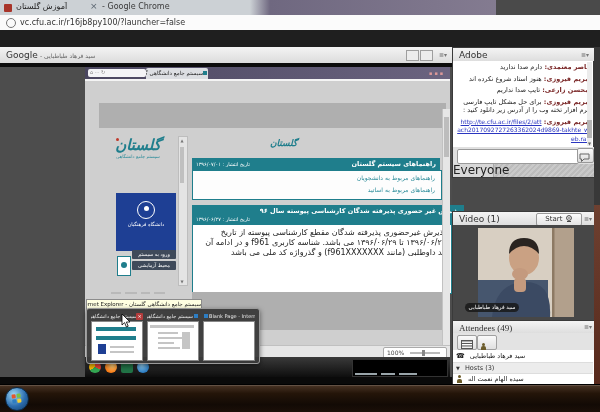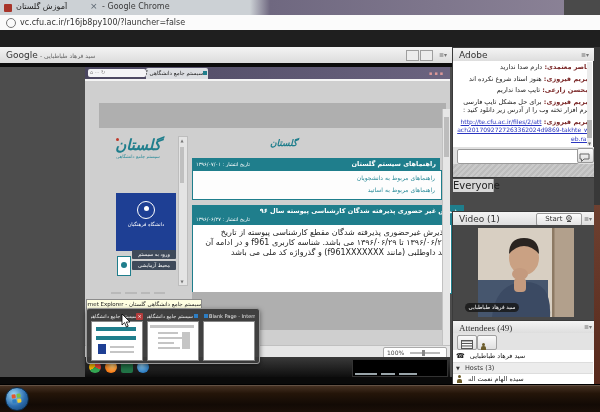--- a/index.html
+++ b/index.html
@@ -3,21 +3,21 @@
 <meta charset="utf-8">
 <style>
   html,body{margin:0;padding:0;background:#222;}
   body{font-family:"DejaVu Sans","Liberation Sans",sans-serif;}
   #screen{position:relative;width:600px;height:412px;overflow:hidden;background:#4a4a4a;}
   .ab{position:absolute;}
   .rtl{direction:rtl;unicode-bidi:plaintext;}
   .nowrap{white-space:nowrap;overflow:hidden;}
 
   
-  #titlebar{left:0;top:0;width:564px;height:15px;background:linear-gradient(90deg,#ccd1d5 0,#ccd1d5 250px,#6f6880 270px,#8d8498 600px);}
+  #titlebar{left:0;top:0;width:496px;height:15px;background:linear-gradient(90deg,#ccd1d5 0,#ccd1d5 250px,#6f6880 270px,#8d8498 600px);}
   #tab-favicon{left:4px;top:4px;width:8px;height:8px;background:#a8352a;border-radius:1px;}
   #tab-title{left:16px;top:2px;font-size:8px;color:#222;}
   #tab-close{left:90px;top:1px;font-size:9px;color:#5a6570;}
   #title-suffix{left:102px;top:2px;font-size:8px;color:#3a3a3a;}
   #urlbar{left:0;top:15px;width:600px;height:15px;background:#fbfbfb;border-bottom:1px solid #cfcfcf;}
   #info-icon{left:6px;top:3px;width:8px;height:8px;border:1px solid #777;border-radius:50%;}
   #url-text{left:20px;top:3px;font-size:8px;color:#333;}
 
   
   #connectbar{left:0;top:30px;width:600px;height:17px;background:#1f1f1f;}
@@ -121,21 +121,21 @@
   .mname::after{content:": ";}
   .mlink{color:#2a35c0;text-decoration:underline;word-break:break-all;direction:ltr;unicode-bidi:embed;font-size:6px;}
   #typing{font-size:6px;color:#777;}
   #chat-scroll{left:587px;top:62px;width:5px;height:84px;background:#ececec;}
   #chat-scroll .thumb{position:absolute;top:58px;left:0;width:5px;height:18px;background:#b5b5b5;}
   #chat-scroll .arr{position:absolute;bottom:0;left:0;width:5px;font-size:4px;color:#666;text-align:center;}
   #chat-inputrow{left:452px;top:147px;width:142px;height:17px;background:#e0e0e0;border-left:1px solid #3a3a3a;border-right:1px solid #3a3a3a;}
   #chat-input{position:absolute;left:4px;top:2px;width:116px;height:11px;border:1px solid #9a9a9a;border-radius:2px;background:#fff;font-size:6px;}
   #chat-send{position:absolute;left:124px;top:1px;width:15px;height:13px;background:linear-gradient(#fafafa,#dcdcdc);border:1px solid #999;border-radius:2px;}
   #chat-tabs{left:452px;top:164px;width:142px;height:13px;background:repeating-linear-gradient(135deg,#c9c9c9 0 2px,#bcbcbc 2px 4px);border:1px solid #3a3a3a;border-top:none;}
-  #everyone-tab{position:absolute;left:0;top:0;width:40px;height:13px;background:#d8d8d8;border-right:1px solid #a8a8a8;font-size:10px;color:#222;text-align:center;line-height:13px;margin-top:15px;}
+  #everyone-tab{position:absolute;left:0;top:0;width:40px;height:13px;background:#d8d8d8;border-right:1px solid #a8a8a8;font-size:12px;color:#222;text-align:center;line-height:13px;}
 
   #video-body{left:452px;top:225px;width:142px;height:95px;background:#474747;border-left:1px solid #3a3a3a;border-right:1px solid #3a3a3a;}
   #start-btn{left:536px;top:213px;width:44px;height:11px;background:linear-gradient(#fdfdfd,#e4e4e4);border:1px solid #999;border-radius:2px;font-size:7px;color:#333;text-align:center;line-height:10px;}
   #video-feed{position:absolute;left:25px;top:3px;width:96px;height:89px;}
   #name-tag{position:absolute;left:12px;top:78px;width:54px;height:9px;background:rgba(25,25,25,.85);border-radius:5px;color:#fff;font-size:5.5px;text-align:center;line-height:9px;}
 
   #att-toolbar{left:452px;top:333px;width:142px;height:17px;background:#e3e3e3;border-left:1px solid #3a3a3a;border-right:1px solid #3a3a3a;}
   .attbtn{position:absolute;top:2px;width:18px;height:13px;background:linear-gradient(#fafafa,#e0e0e0);border:1px solid #a0a0a0;border-radius:2px;}
   #att-body{left:452px;top:350px;width:142px;height:34px;background:#fff;border-left:1px solid #3a3a3a;border-right:1px solid #3a3a3a;}
   .attrow{position:absolute;left:0;width:140px;height:12px;font-size:6.5px;color:#222;line-height:12px;}

